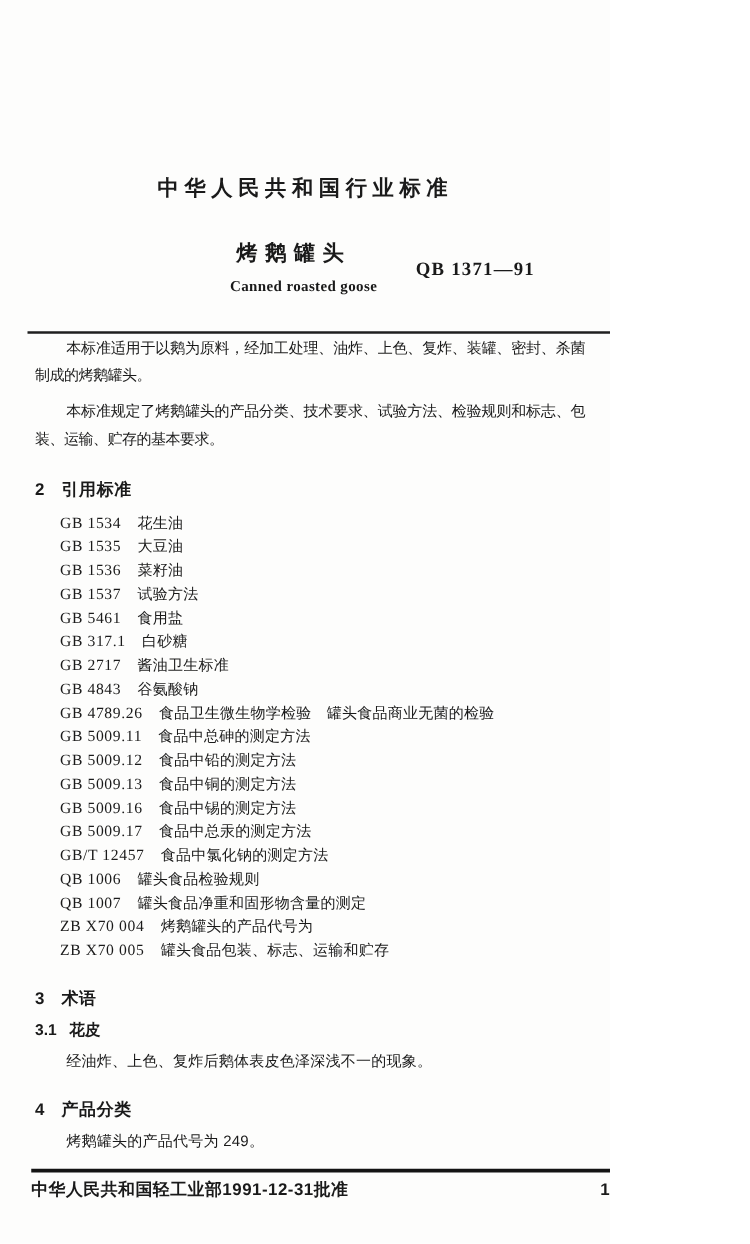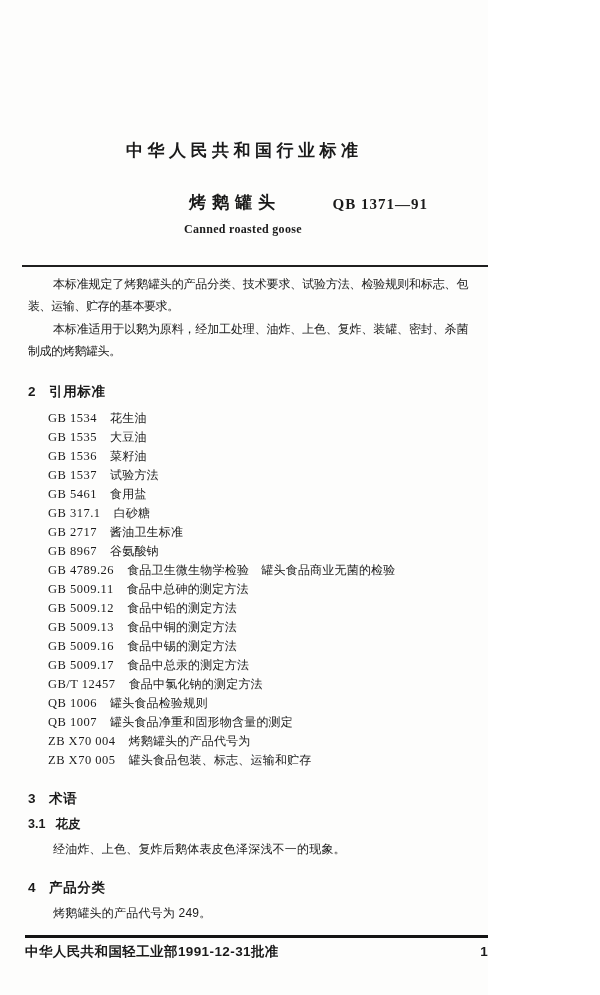--- a/index.html
+++ b/index.html
@@ -36,21 +36,21 @@
   }
   .std-title-en {
     margin: 7px 0 0 184px;
     font-family: "Liberation Serif", serif;
     font-weight: 700;
     font-size: 12px;
     letter-spacing: 0.3px;
   }
   .std-no {
     position: absolute;
-    top: 5px;
+    top: 17px;
     right: 60px;
     font-family: "Liberation Serif", serif;
     font-size: 15px;
     font-weight: 700;
     letter-spacing: 1px;
   }
   .rule-thin {
     margin: 28px 0 0 22px;
     width: 558px;
     height: 1.5px;
@@ -144,35 +144,35 @@
       <h1 class="std-title">烤鹅罐头</h1>
       <div class="std-title-en">Canned roasted goose</div>
       <div class="std-no">QB 1371—91</div>
     </div>
     <div class="rule-thin"></div>
   </header>
 
   <main class="doc-main">
 
     <section>
+      <p class="body-para tight">本标准适用于以鹅为原料，经加工处理、油炸、上色、复炸、装罐、密封、杀菌制成的烤鹅罐头。</p>
       <p class="body-para">本标准规定了烤鹅罐头的产品分类、技术要求、试验方法、检验规则和标志、包装、运输、贮存的基本要求。</p>
-      <p class="body-para tight">本标准适用于以鹅为原料，经加工处理、油炸、上色、复炸、装罐、密封、杀菌制成的烤鹅罐头。</p>
     </section>
 
     <section>
       <h2 class="sec-heading"><span class="sec-num">2</span><span>引用标准</span></h2>
       <ul class="ref-list">
         <li class="ref-item"><span class="ref-code">GB 1534</span><span class="ref-title">花生油</span></li>
           <li class="ref-item"><span class="ref-code">GB 1535</span><span class="ref-title">大豆油</span></li>
           <li class="ref-item"><span class="ref-code">GB 1536</span><span class="ref-title">菜籽油</span></li>
           <li class="ref-item"><span class="ref-code">GB 1537</span><span class="ref-title">试验方法</span></li>
           <li class="ref-item"><span class="ref-code">GB 5461</span><span class="ref-title">食用盐</span></li>
           <li class="ref-item"><span class="ref-code">GB 317.1</span><span class="ref-title">白砂糖</span></li>
           <li class="ref-item"><span class="ref-code">GB 2717</span><span class="ref-title">酱油卫生标准</span></li>
-          <li class="ref-item"><span class="ref-code">GB 8967</span><span class="ref-title">谷氨酸钠</span></li>
+          <li class="ref-item"><span class="ref-code">GB 4843</span><span class="ref-title">谷氨酸钠</span></li>
           <li class="ref-item"><span class="ref-code">GB 4789.26</span><span class="ref-title">食品卫生微生物学检验　罐头食品商业无菌的检验</span></li>
           <li class="ref-item"><span class="ref-code">GB 5009.11</span><span class="ref-title">食品中总砷的测定方法</span></li>
           <li class="ref-item"><span class="ref-code">GB 5009.12</span><span class="ref-title">食品中铅的测定方法</span></li>
           <li class="ref-item"><span class="ref-code">GB 5009.13</span><span class="ref-title">食品中铜的测定方法</span></li>
           <li class="ref-item"><span class="ref-code">GB 5009.16</span><span class="ref-title">食品中锡的测定方法</span></li>
           <li class="ref-item"><span class="ref-code">GB 5009.17</span><span class="ref-title">食品中总汞的测定方法</span></li>
           <li class="ref-item"><span class="ref-code">GB/T 12457</span><span class="ref-title">食品中氯化钠的测定方法</span></li>
           <li class="ref-item"><span class="ref-code">QB 1006</span><span class="ref-title">罐头食品检验规则</span></li>
           <li class="ref-item"><span class="ref-code">QB 1007</span><span class="ref-title">罐头食品净重和固形物含量的测定</span></li>
           <li class="ref-item"><span class="ref-code">ZB X70 004</span><span class="ref-title">烤鹅罐头的产品代号为</span></li>

